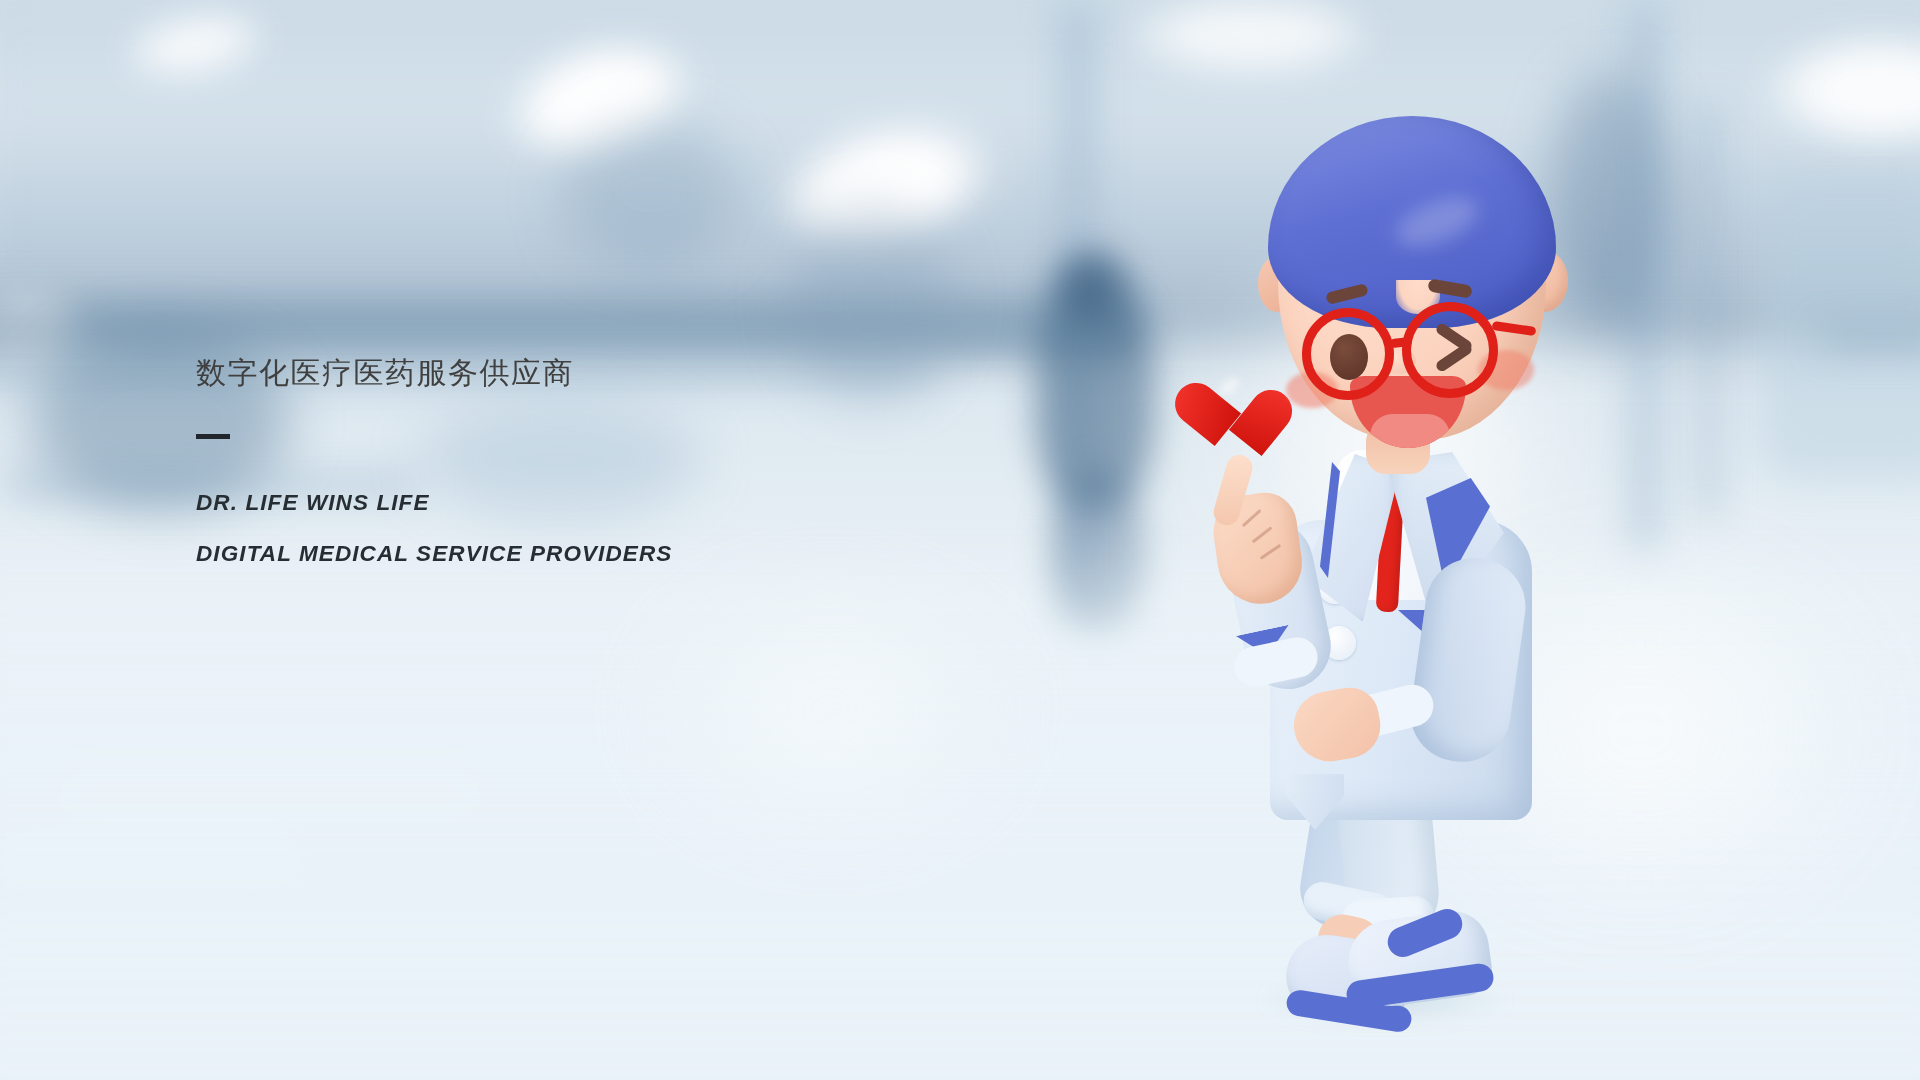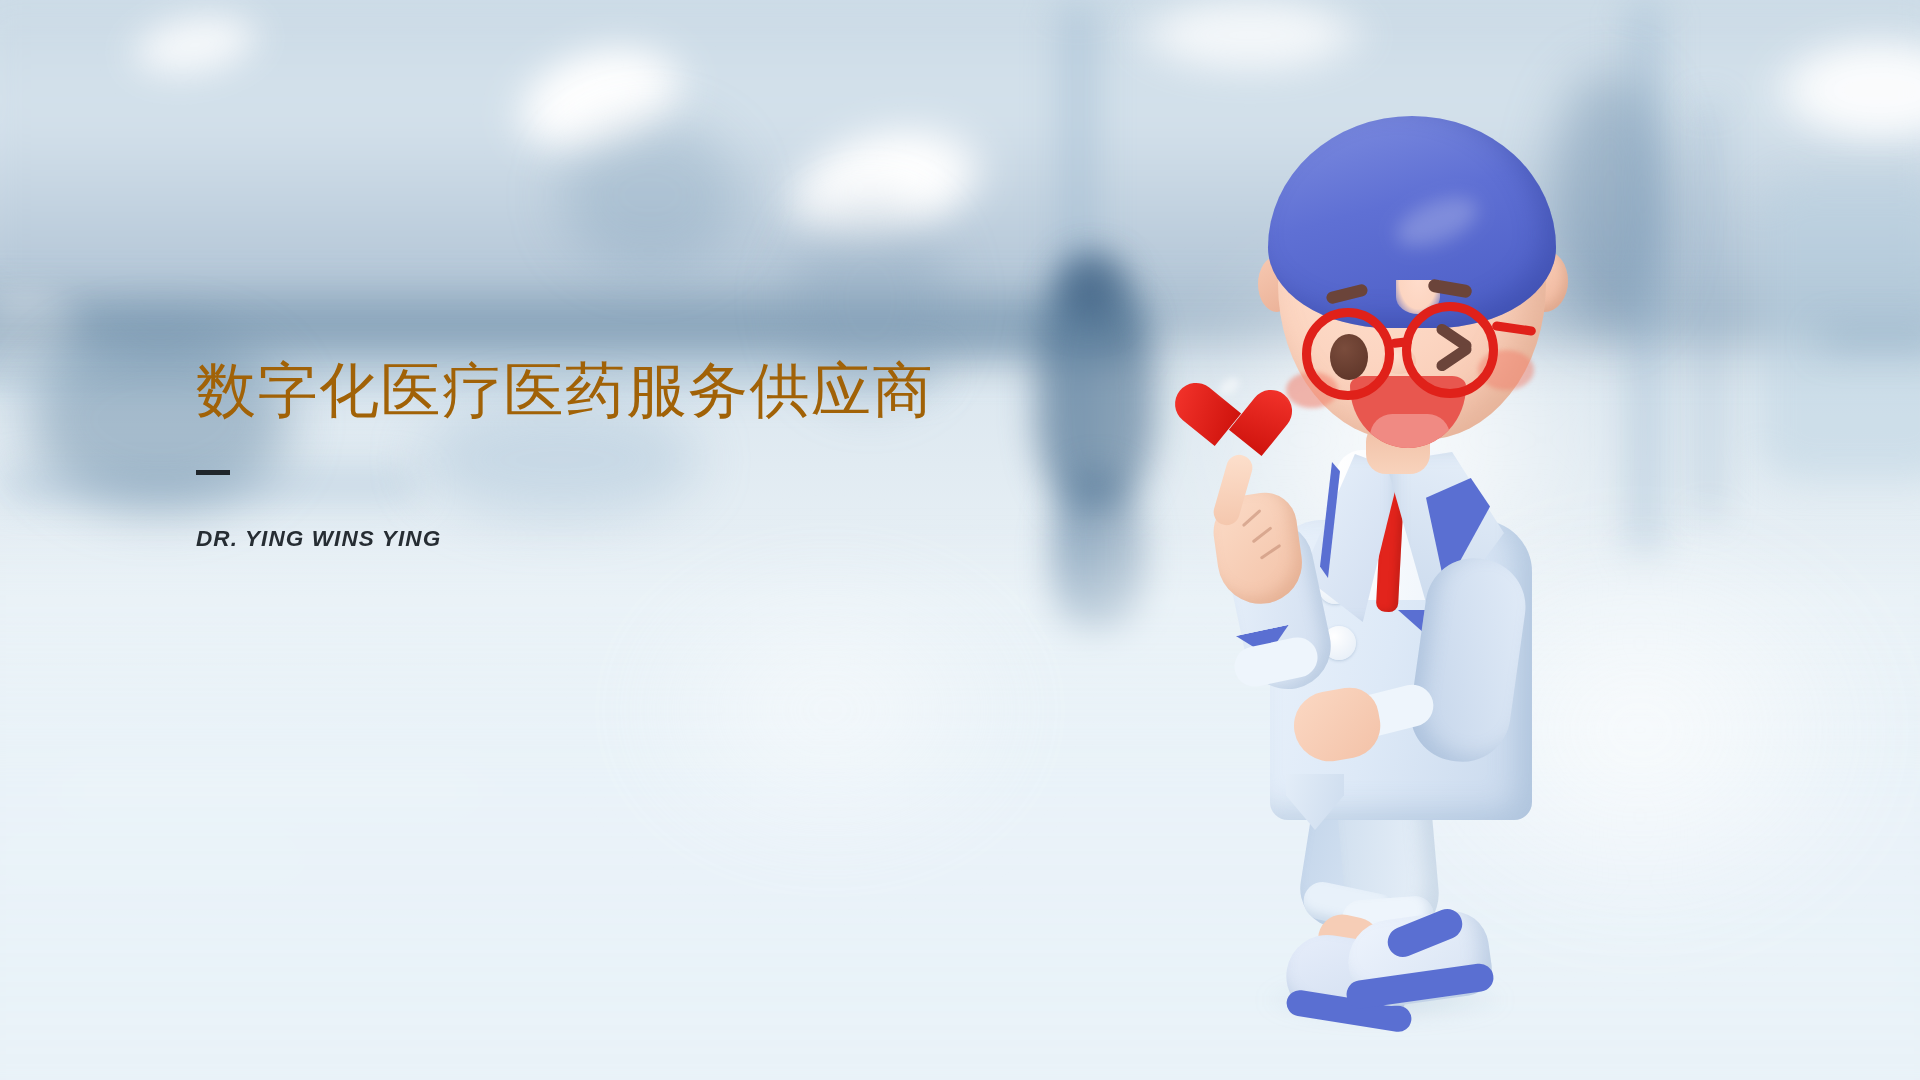--- a/index.html
+++ b/index.html
@@ -40,21 +40,21 @@
   .lamp{position:absolute;border-radius:46px;filter:blur(16px);
         background:radial-gradient(closest-side,#ffffff 0%,#ffffff 55%,rgba(255,255,255,.55) 78%,rgba(255,255,255,0) 100%);}
   .glowpatch{position:absolute;border-radius:50%;filter:blur(46px);
         background:radial-gradient(closest-side,rgba(255,255,255,.95),rgba(255,255,255,0));}
   .silhouette{position:absolute;filter:blur(17px);border-radius:46% 46% 40% 40%/ 52% 52% 40% 40%;}
 
   
   .copy{position:absolute;left:196px;top:355px;}
   .line-cn{
     font-family:"DejaVu Sans","Liberation Sans",sans-serif;
-    font-size:60px;line-height:1.18;color:#a16207;letter-spacing:1.5px;font-weight:400;
+    font-size:30px;line-height:1.18;color:#404040;letter-spacing:1.5px;font-weight:400;
     white-space:nowrap;
   }
   .line-red{
     font-family:"DejaVu Sans","Liberation Sans",sans-serif;
     font-weight:700;font-size:76px;line-height:1.24;letter-spacing:8px;
     color:#ec2118;white-space:nowrap;margin-top:14px;
   }
   .rule{width:34px;height:5px;background:#20262b;margin-top:44px;}
   .en{
     margin-top:46px;font-size:22.5px;font-style:italic;font-weight:700;
@@ -241,21 +241,22 @@
 
     <div class="bg-floor"></div>
     <div class="glowpatch" style="left:1190px;top:230px;width:420px;height:420px;"></div>
     <div class="glowpatch" style="left:1380px;top:520px;width:520px;height:420px;opacity:.8;"></div>
     <div class="glowpatch" style="left:620px;top:560px;width:420px;height:300px;opacity:.55;"></div>
   </div>
 
   <div class="copy">
     <div class="line-cn">数字化医疗医药服务供应商</div>
     <div class="rule"></div>
-    <div class="en">DR. YING WINS YING</div>
+    <div class="en">DR. LIFE WINS LIFE</div>
+    <div class="en" style="margin-top:14px;">DIGITAL MEDICAL SERVICE PROVIDERS</div>
   </div>
 
   <div class="mascot">
     <div class="m-shadow"></div>
 
     <div class="leg-back"></div>
     <div class="leg-front"></div>
     <div class="cuff-a"></div>
     <div class="cuff-b"></div>
     <div class="ankle-a"></div>

